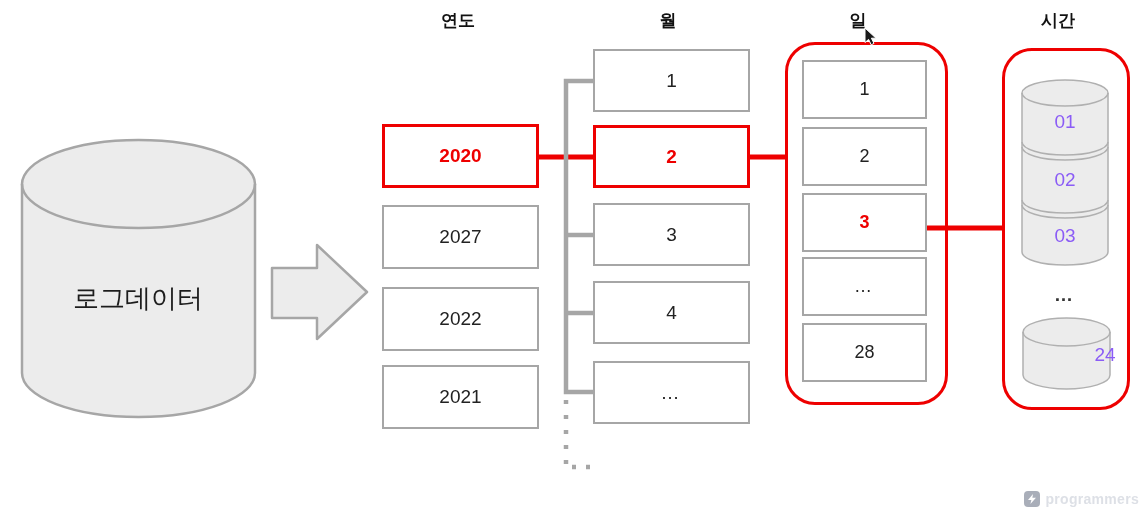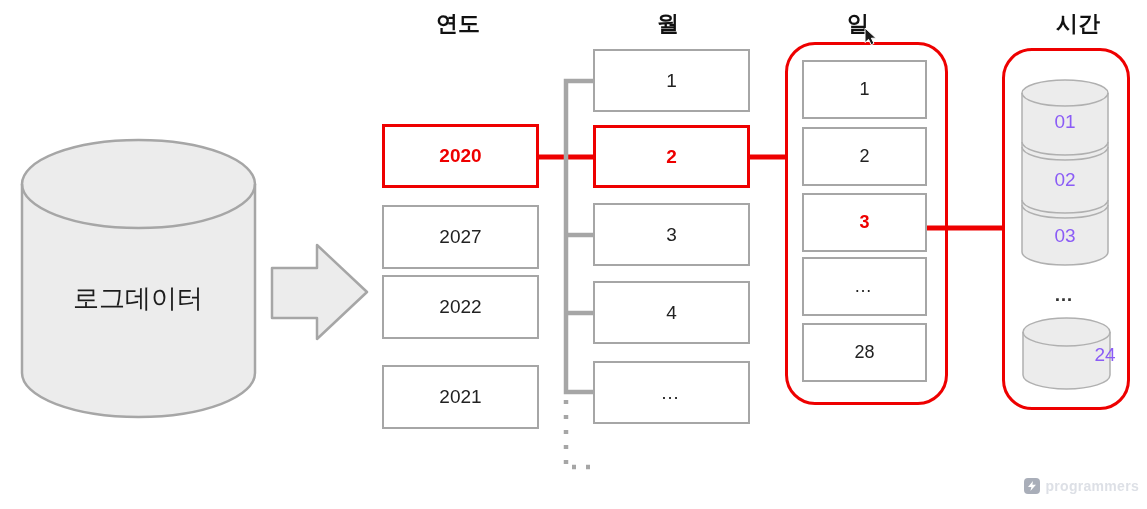--- a/index.html
+++ b/index.html
@@ -3,21 +3,21 @@
 <meta charset="utf-8">
 <style>
   html,body{margin:0;padding:0;background:#fff;}
   .stage{
     position:relative;width:1147px;height:509px;background:#ffffff;overflow:hidden;
     font-family:"Liberation Sans","DejaVu Sans",sans-serif;color:#1c1c1c;
   }
   .layer{position:absolute;left:0;top:0;}
   .hdr{
     position:absolute;top:9px;transform:translateX(-50%);
-    font-size:22px;font-weight:bold;color:#111;white-space:nowrap;
+    font-size:17px;font-weight:bold;color:#111;white-space:nowrap;
   }
   .box{
     position:absolute;box-sizing:border-box;background:#fff;
     border:2px solid #a6a6a6;display:flex;align-items:center;justify-content:center;
     font-size:19px;color:#222;
   }
   .ybox,.mbox{width:157px;height:64px;}
   .ybox{left:382px;}
   .mbox{left:593px;height:63px;}
   .dbox{left:802px;width:125px;height:59px;font-size:18px;}
@@ -32,21 +32,21 @@
     position:absolute;left:1022px;width:86px;text-align:center;
     font-size:19px;color:#8b5cf6;height:22px;line-height:22px;
   }
   .dots{letter-spacing:3px;font-weight:bold;color:#333;}
   .boxdots{letter-spacing:3px;}
   .src-label{
     position:absolute;left:38px;top:281px;width:200px;text-align:center;
     font-size:26px;color:#1c1c1c;
   }
   .watermark{
-    position:absolute;right:8px;bottom:15px;display:flex;align-items:flex-start;gap:5px;
+    position:absolute;right:8px;bottom:2px;display:flex;align-items:flex-start;gap:5px;
   }
   .wm-icon{
     width:16px;height:16px;border-radius:4px;background:rgba(98,108,128,0.55);
     display:flex;align-items:center;justify-content:center;
   }
   .wm-text{
     font-size:14px;font-weight:bold;color:rgba(193,198,209,0.55);letter-spacing:0.3px;
   }
 </style>
 </head>
@@ -88,27 +88,27 @@
 
     <g stroke="#b0b0b0" stroke-width="1.5" fill="none">
       <path d="M1023,332 A43.5,14 0 0 1 1110,332 L1110,375 A43.5,14 0 0 1 1023,375 Z" fill="#ececec"></path>
       <path d="M1023,332 A43.5,14 0 0 0 1110,332"></path>
     </g>
   </svg>
 
   <div class="hdr" style="left:458px;">연도</div>
   <div class="hdr" style="left:668px;">월</div>
   <div class="hdr" style="left:858px;">일</div>
-  <div class="hdr" style="left:1058px;margin-left:20px;">시간</div>
+  <div class="hdr" style="left:1058px;">시간</div>
 
   <div class="src-label">로그데이터</div>
 
   <div class="box ybox sel" style="top:124px;">2020</div>
   <div class="box ybox" style="top:205px;">2027</div>
-  <div class="box ybox" style="top:275px;">2022</div>
+  <div class="box ybox" style="top:287px;">2022</div>
   <div class="box ybox" style="top:365px;">2021</div>
 
   <div class="box mbox" style="top:49px;">1</div>
   <div class="box mbox sel" style="top:125px;">2</div>
   <div class="box mbox" style="top:203px;">3</div>
   <div class="box mbox" style="top:281px;">4</div>
   <div class="box mbox boxdots" style="top:361px;">…</div>
 
   <div class="group day-group"></div>
   <div class="box dbox" style="top:60px;">1</div>

